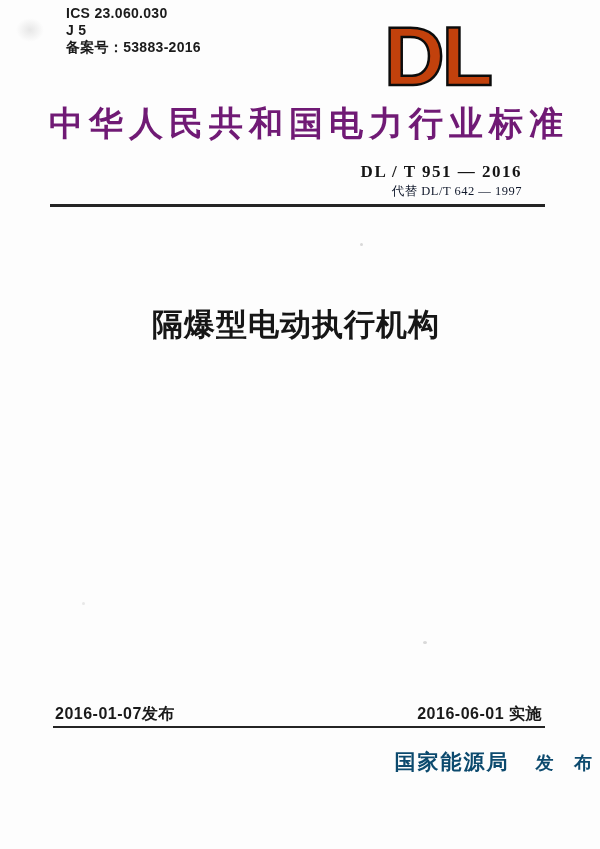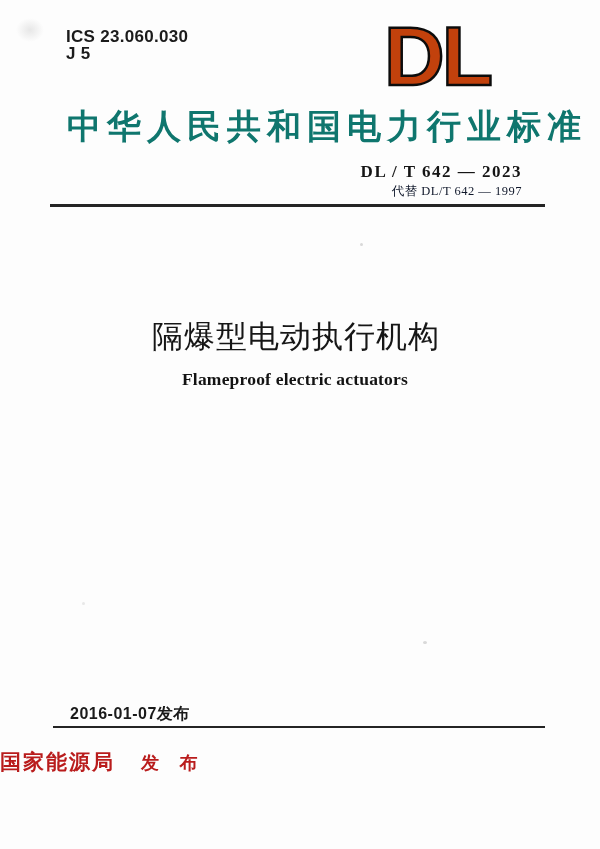--- a/index.html
+++ b/index.html
@@ -7,74 +7,74 @@
     position:relative;
     width:600px;height:849px;
     margin:0 auto;
     background:#fdfdfd;
     overflow:hidden;
     font-family:"Liberation Sans","DejaVu Sans",sans-serif;
     color:#1c1c1c;
   }
   
   .meta{
-    position:absolute;left:66px;top:28px;
-    font-size:17px;font-weight:bold;line-height:17px;
+    position:absolute;left:66px;top:5px;
+    font-size:14px;font-weight:bold;line-height:17px;
     color:#1b1b1b;letter-spacing:0.3px;
   }
   
   .logo{
     position:absolute;left:384px;top:14px;
     font-size:84px;line-height:1;font-weight:bold;
     font-family:"Liberation Sans","DejaVu Sans",sans-serif;
     color:#c2410c;letter-spacing:-3px;
     -webkit-text-stroke:2.5px #0c0c0c;
   }
   
   .std-title{
     position:absolute;left:49px;top:106px;
     font-size:34px;font-weight:bold;line-height:1.2;
-    font-family:Liberation Sans, sans-serif;
-    letter-spacing:6px;white-space:nowrap;color:#0f766e;margin-left:18px;
+    font-family:Liberation Mono, monospace;
+    letter-spacing:6px;white-space:nowrap;color:#701a75;
   }
   
   .std-num{
     position:absolute;right:78px;top:162px;
     text-align:right;line-height:1.15;
     font-family:"Liberation Serif","DejaVu Serif",serif;
   }
   .std-code{font-size:17px;font-weight:bold;letter-spacing:1.5px;color:#151515;}
   .std-replaces{font-size:12.5px;margin-top:2px;letter-spacing:0.5px;color:#0f172a;}
   .rule{position:absolute;background:#242424;}
   .rule-top{left:50px;top:204px;width:495px;height:2.5px;}
   .rule-bottom{left:53px;top:726px;width:492px;height:2px;}
   
   .doc-title{
-    position:absolute;left:0;right:8px;top:318px;
+    position:absolute;left:0;right:8px;top:306px;
     text-align:center;font-size:31px;line-height:1.2;
     font-family:"Liberation Sans","DejaVu Sans",sans-serif;
-    letter-spacing:1px;color:#161616;font-weight:400;
+    letter-spacing:1px;color:#161616;font-weight:700;
   }
   .doc-title-en{
     position:absolute;left:0;right:10px;top:369px;
     text-align:center;font-size:17.5px;font-weight:bold;
     font-family:"Liberation Serif","DejaVu Serif",serif;
     letter-spacing:0.2px;color:#131313;
   }
   
   .dates{
-    position:absolute;left:70px;right:58px;top:704px;
+    position:absolute;left:55px;right:58px;top:704px;
     display:flex;justify-content:space-between;
     font-size:16px;font-weight:bold;letter-spacing:0.5px;color:#1a1a1a;
   }
   
   .publisher-row{
-    position:absolute;left:0;right:12px;top:748px;
-    text-align:left;white-space:nowrap;
-    font-family:"Liberation Serif","DejaVu Serif",serif;color:#b91c1c;
+    position:absolute;left:0;right:0;top:748px;
+    text-align:right;white-space:nowrap;
+    font-family:"Liberation Serif","DejaVu Serif",serif;color:#0c4a6e;
   }
   .publisher{font-size:21px;font-weight:bold;letter-spacing:2px;}
   .publish-verb{font-size:18px;font-weight:bold;letter-spacing:8px;margin-left:22px;}
   
   .speck{position:absolute;border-radius:50%;background:#c9c9c9;opacity:.7;}
   .speck1{left:360px;top:243px;width:3px;height:3px;}
   .speck2{left:423px;top:641px;width:4px;height:3px;}
   .speck3{left:82px;top:602px;width:3px;height:3px;opacity:.4;}
   .smudge{
     position:absolute;left:16px;top:18px;width:28px;height:24px;
@@ -85,43 +85,44 @@
 </head>
 <body>
 
 <div class="page">
 
   <div class="smudge"></div>
 
   <div class="meta">
     <div>ICS 23.060.030</div>
     <div>J 5</div>
+    <div>备案号：53883-2016</div>
   </div>
 
   <div class="logo">DL</div>
 
   <div class="std-title">中华人民共和国电力行业标准</div>
 
   <div class="std-num">
-    <div class="std-code">DL / T 642 — 2023</div>
+    <div class="std-code">DL / T 951 — 2016</div>
     <div class="std-replaces">代替 DL/T 642 — 1997</div>
   </div>
 
   <div class="rule rule-top"></div>
 
   <div class="speck speck1"></div>
 
   <div class="doc-title">隔爆型电动执行机构</div>
-  <div class="doc-title-en">Flameproof electric actuators</div>
 
   <div class="speck speck2"></div>
   <div class="speck speck3"></div>
 
   <div class="dates">
     <span>2016-01-07发布</span>
+    <span>2016-06-01 实施</span>
   </div>
 
   <div class="rule rule-bottom"></div>
 
   <div class="publisher-row">
     <span class="publisher">国家能源局</span>
     <span class="publish-verb">发 布</span>
   </div>
 
 </div>

